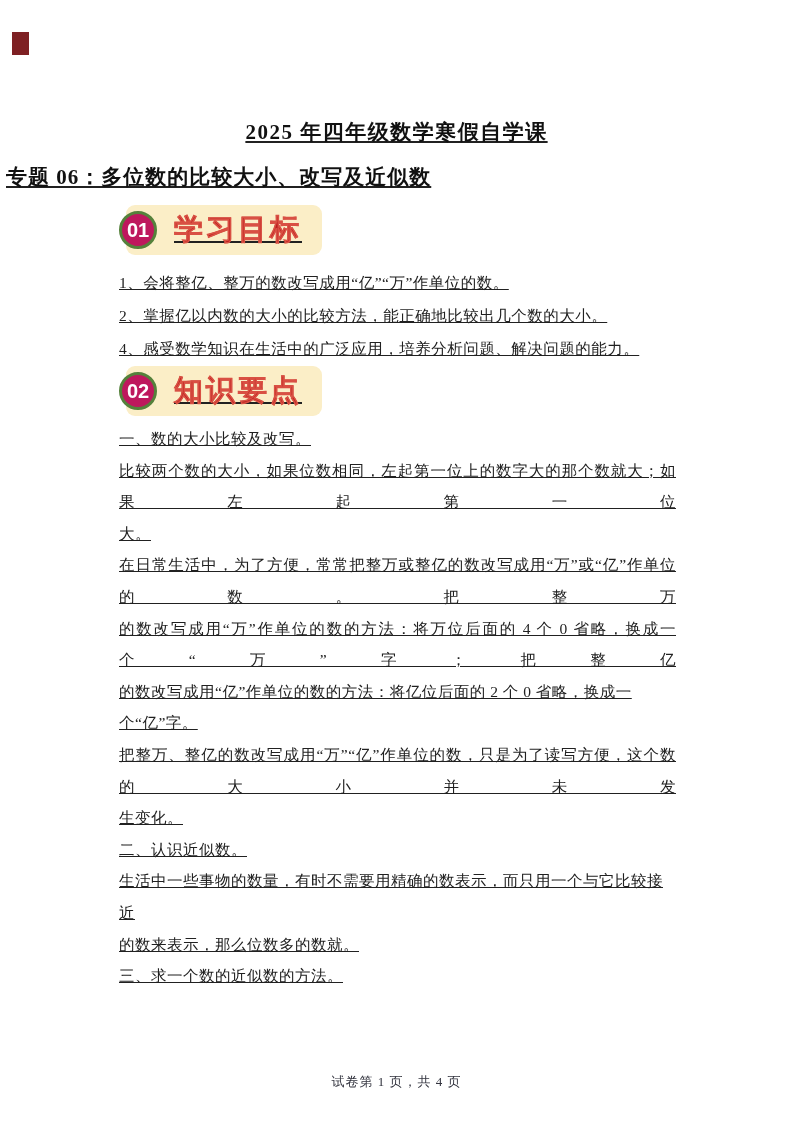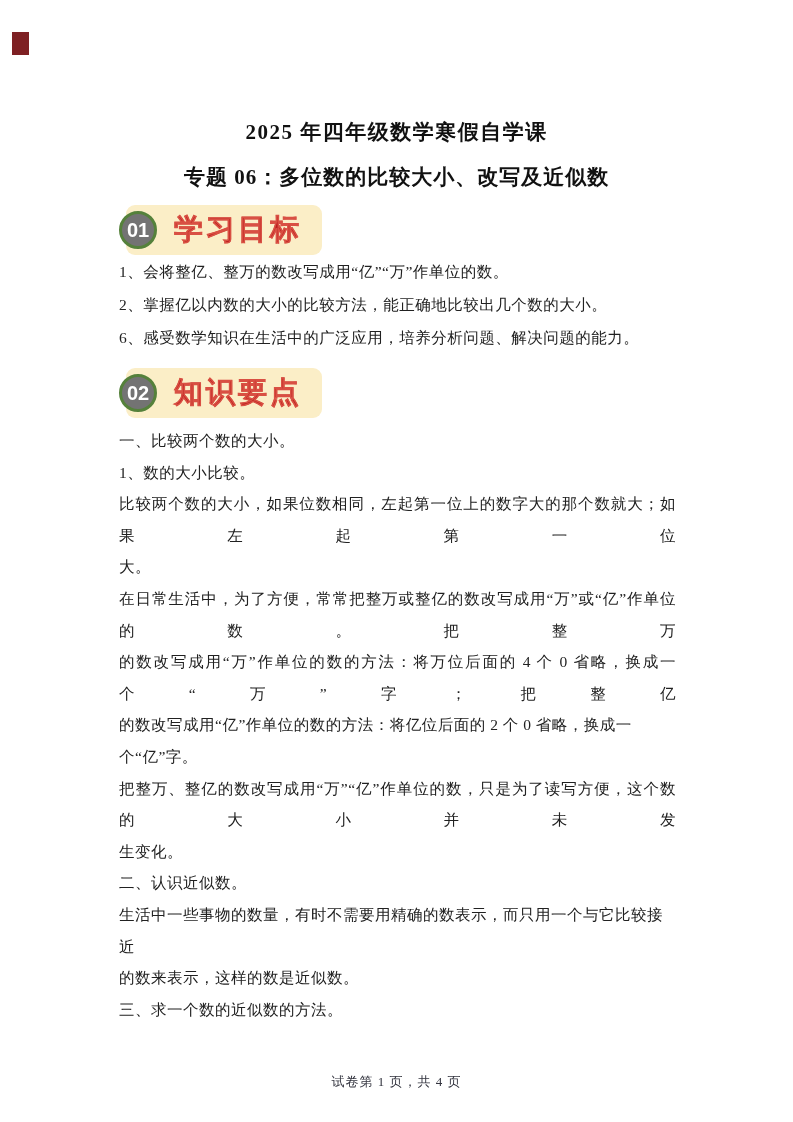--- a/index.html
+++ b/index.html
@@ -6,20 +6,21 @@
   html, body { margin: 0; padding: 0; background: #ffffff; }
   .page {
     position: relative;
     width: 781px;
     height: 1122px;
     margin: 0 auto;
     background: #ffffff;
     overflow: hidden;
     font-family: "Liberation Serif", "DejaVu Serif", serif;
     color: #212121;
+    text-decoration: underline;
   }
   .corner-mark {
     position: absolute;
     left: 6px;
     top: 32px;
     width: 17px;
     height: 23px;
     background: #7e2023;
   }
   .doc-title {
@@ -27,21 +28,21 @@
     padding-top: 118px;
     text-align: center;
     font-size: 21px;
     font-weight: bold;
     letter-spacing: 1.5px;
     line-height: 28px;
     color: #111111;
   }
   .doc-subtitle {
     margin: 17px 0 1px 0;
-    text-align: center;
+    text-align: left;
     font-size: 21px;
     font-weight: bold;
     letter-spacing: 1px;
     line-height: 28px;
     color: #111111;
   }
   .content {
     margin: 0 111px 0 113px; 
   }
   .section-badge {
@@ -50,48 +51,48 @@
     width: fit-content;
     height: 50px;
     margin-left: 7px;
     background: #fbeec7;
     border-radius: 9px;
     display: flex;
     align-items: center;
     padding: 4px 20px 4px 48px;
   }
   .badge-1 { margin-top: 14px; }
-  .badge-2 { margin-top: 14px; }
+  .badge-2 { margin-top: 1px; }
   .badge-num {
     position: absolute;
     left: -7px;
     top: 50%;
     transform: translateY(-50%);
     width: 38px;
     height: 38px;
-    background: #737373;
+    background: #be185d;
     border: 3px solid #55813b;
     border-radius: 50%;
     color: #ffffff;
     display: flex;
     align-items: center;
     justify-content: center;
     font-family: "Liberation Sans", "DejaVu Sans", sans-serif;
     font-size: 20px;
     font-weight: bold;
   }
   .badge-title {
     color: #b91c1c;
     font-family: "Liberation Sans", "DejaVu Sans", sans-serif;
     font-weight: bold;
     font-size: 29px;
     letter-spacing: 3px;
     -webkit-text-stroke: 0.6px #d95043;
   }
-  .goals { }
+  .goals { margin-top: 11px; }
   .goal-line {
     font-size: 15.5px;
     line-height: 33px;
     letter-spacing: 0.5px;
     white-space: nowrap;
   }
   .body-lines { margin-top: 7px; }
   .body-line {
     font-size: 15.5px;
     line-height: 31.6px;
@@ -125,41 +126,40 @@
   <div class="content">
 
     <div class="section-badge badge-1">
       <span class="badge-num">01</span>
       <span class="badge-title">学习目标</span>
     </div>
 
     <div class="goals">
       <div class="goal-line">1、会将整亿、整万的数改写成用“亿”“万”作单位的数。</div>
       <div class="goal-line">2、掌握亿以内数的大小的比较方法，能正确地比较出几个数的大小。</div>
-      <div class="goal-line">6、感受数学知识在生活中的广泛应用，培养分析问题、解决问题的能力。</div>
+      <div class="goal-line">4、感受数学知识在生活中的广泛应用，培养分析问题、解决问题的能力。</div>
     </div>
 
     <div class="section-badge badge-2">
       <span class="badge-num">02</span>
       <span class="badge-title">知识要点</span>
     </div>
 
     <div class="body-lines">
-      <div class="body-line">一、比较两个数的大小。</div>
-      <div class="body-line">1、数的大小比较。</div>
+      <div class="body-line">一、数的大小比较及改写。</div>
       <div class="body-line fill">比较两个数的大小，如果位数相同，左起第一位上的数字大的那个数就大；如果左起第一位</div>
       <div class="body-line">大。</div>
       <div class="body-line fill">在日常生活中，为了方便，常常把整万或整亿的数改写成用“万”或“亿”作单位的数。把整万</div>
       <div class="body-line fill">的数改写成用“万”作单位的数的方法：将万位后面的 4 个 0 省略，换成一个“万”字；把整亿</div>
       <div class="body-line">的数改写成用“亿”作单位的数的方法：将亿位后面的 2 个 0 省略，换成一个“亿”字。</div>
       <div class="body-line fill">把整万、整亿的数改写成用“万”“亿”作单位的数，只是为了读写方便，这个数的大小并未发</div>
       <div class="body-line">生变化。</div>
       <div class="body-line">二、认识近似数。</div>
       <div class="body-line">生活中一些事物的数量，有时不需要用精确的数表示，而只用一个与它比较接近</div>
-      <div class="body-line">的数来表示，这样的数是近似数。</div>
+      <div class="body-line">的数来表示，那么位数多的数就。</div>
       <div class="body-line">三、求一个数的近似数的方法。</div>
 
     </div>
 
   </div>
 
   <div class="page-footer">试卷第 1 页，共 4 页</div>
 
 </div>
 

